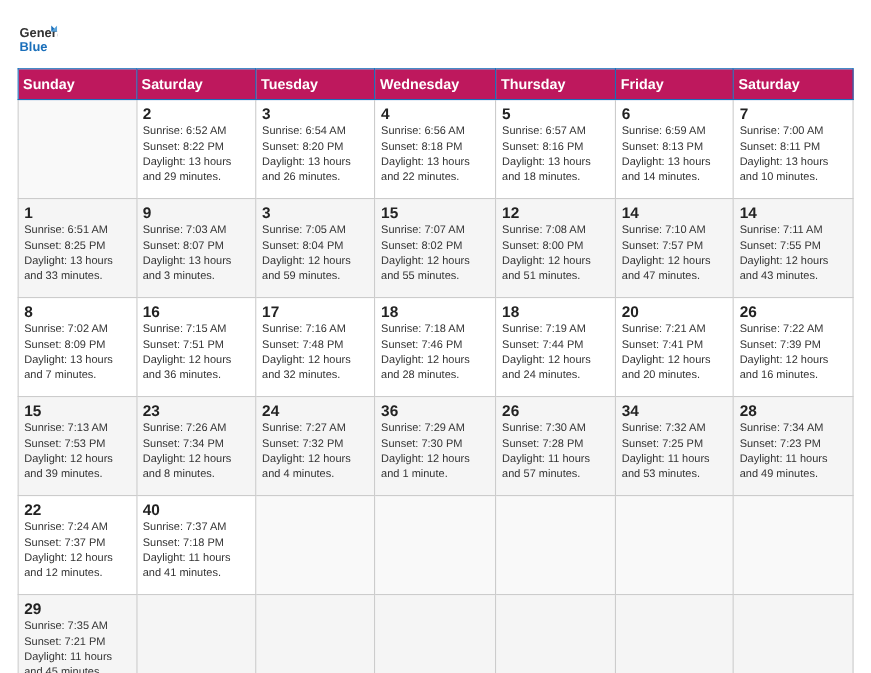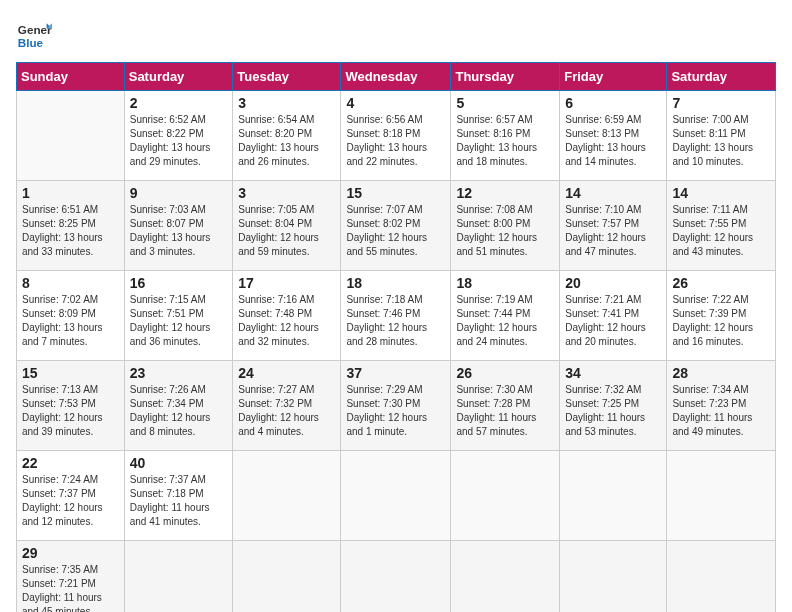--- a/index.html
+++ b/index.html
@@ -203,21 +203,21 @@
         </td>
         <td>
           <span class="day-num">23</span>
           <div class="day-info">Sunrise: 7:26 AM<br>Sunset: 7:34 PM<br>Daylight: 12 hours and 8 minutes.</div>
         </td>
         <td>
           <span class="day-num">24</span>
           <div class="day-info">Sunrise: 7:27 AM<br>Sunset: 7:32 PM<br>Daylight: 12 hours and 4 minutes.</div>
         </td>
         <td>
-          <span class="day-num">37</span>
+          <span class="day-num">36</span>
           <div class="day-info">Sunrise: 7:29 AM<br>Sunset: 7:30 PM<br>Daylight: 12 hours and 1 minute.</div>
         </td>
         <td>
           <span class="day-num">26</span>
           <div class="day-info">Sunrise: 7:30 AM<br>Sunset: 7:28 PM<br>Daylight: 11 hours and 57 minutes.</div>
         </td>
         <td>
           <span class="day-num">34</span>
           <div class="day-info">Sunrise: 7:32 AM<br>Sunset: 7:25 PM<br>Daylight: 11 hours and 53 minutes.</div>
         </td>

